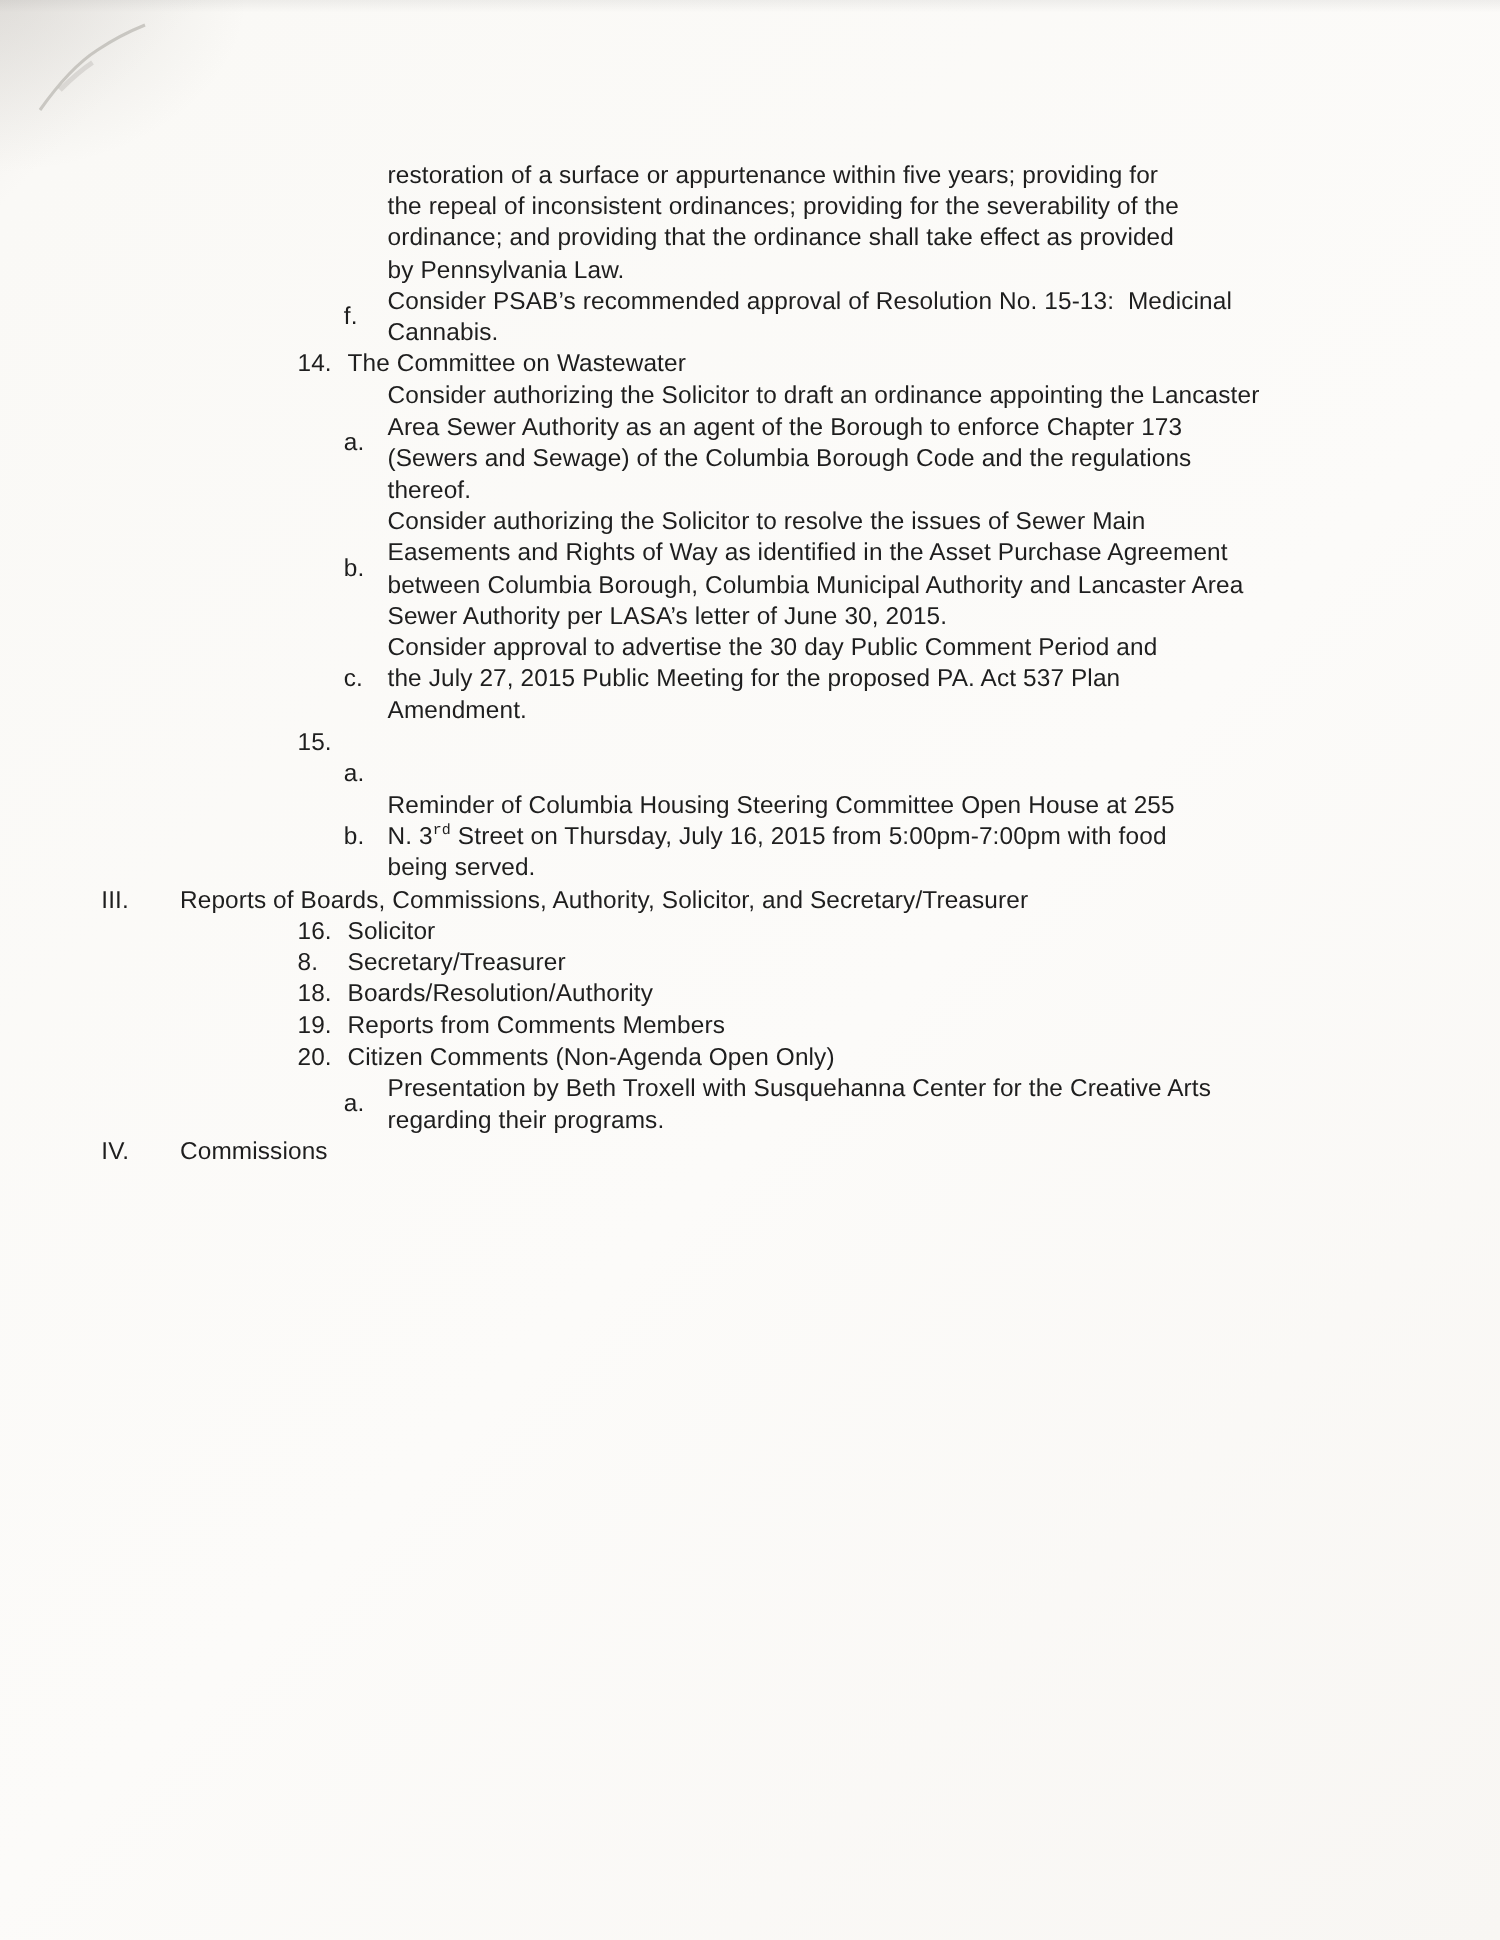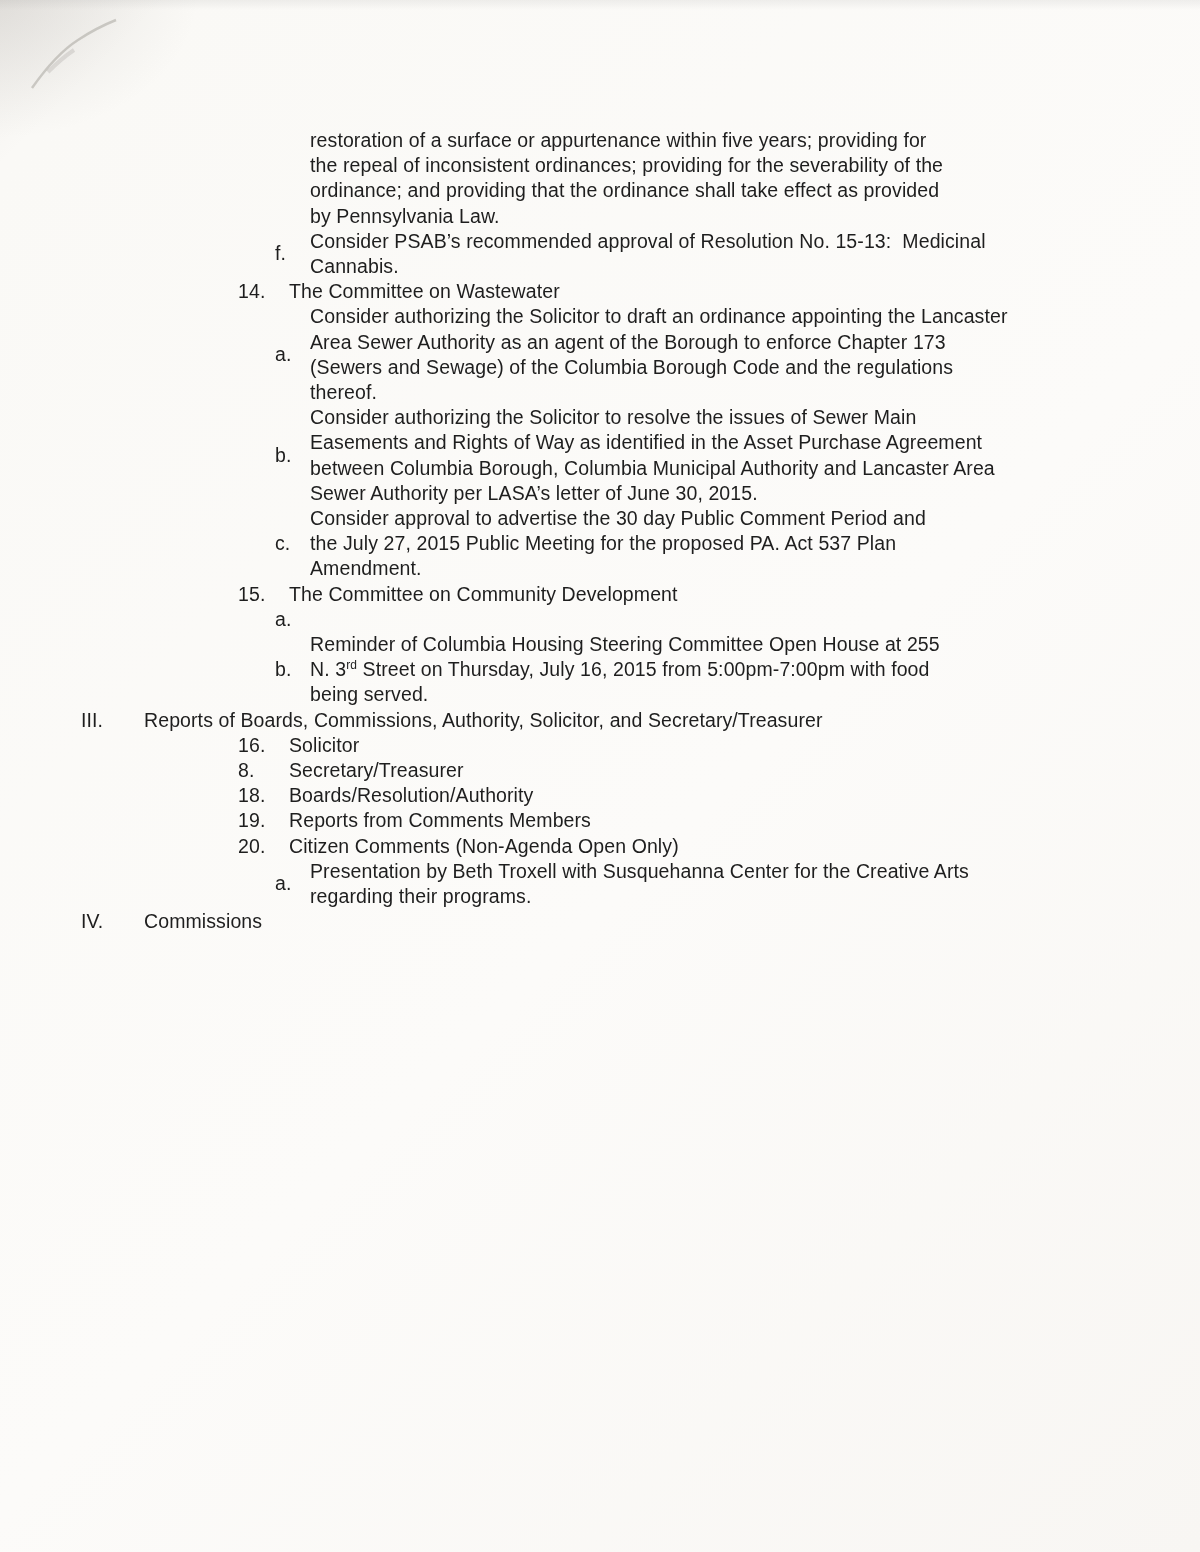--- a/index.html
+++ b/index.html
@@ -54,31 +54,32 @@
   .marker {
     flex: 0 0 auto;
     white-space: pre;
   }
   .text {
     white-space: pre-line;
     max-width: 790px;
   }
   .lvl-roman   { padding-left: 81px; }
   .lvl-roman .marker { width: 63px; }
-  .lvl-num     { padding-left: 238px; gap: 11px; }
+  .lvl-num     { padding-left: 238px; }
   .lvl-num .marker { width: 40px; }
   .lvl-letter  { padding-left: 275px; }
   .lvl-letter .marker { width: 35px; }
   .continuation { padding-left: 310px; }
   .lvl-letter .text { max-width: 772px; }
   .continuation .text { max-width: 772px; }
   sup {
     font-size: 12px;
     line-height: 0;
     vertical-align: super;
+    font-family: Liberation Mono, monospace;
   }
 </style>
 </head>
 <body>
 
 <div class="scan-page">
   <div class="scan-edge-top"></div>
   <div class="scan-corner-shade"></div>
   <svg class="crease-svg" width="110" height="90">
     <path d="M 14 74 Q 38 40 60 26 Q 78 14 98 6" fill="none" stroke="rgba(130,125,118,0.35)" stroke-width="2.5"></path>
@@ -123,21 +124,20 @@
 
     <div class="row lvl-letter">
       <span class="marker">c.</span>
       <span class="text">Consider approval to advertise the 30 day Public Comment Period and
 the July 27, 2015 Public Meeting for the proposed PA. Act 537 Plan
 Amendment.</span>
     </div>
 
     <div class="row lvl-num">
       <span class="marker">15.</span>
-      <span class="text">The Committee on Community Development</span>
     </div>
 
     <div class="row lvl-letter">
       <span class="marker">a.</span>
       <span class="text"></span>
     </div>
 
     <div class="row lvl-letter">
       <span class="marker">b.</span>
       <span class="text"><span>Reminder of Columbia Housing Steering Committee Open House at 255

